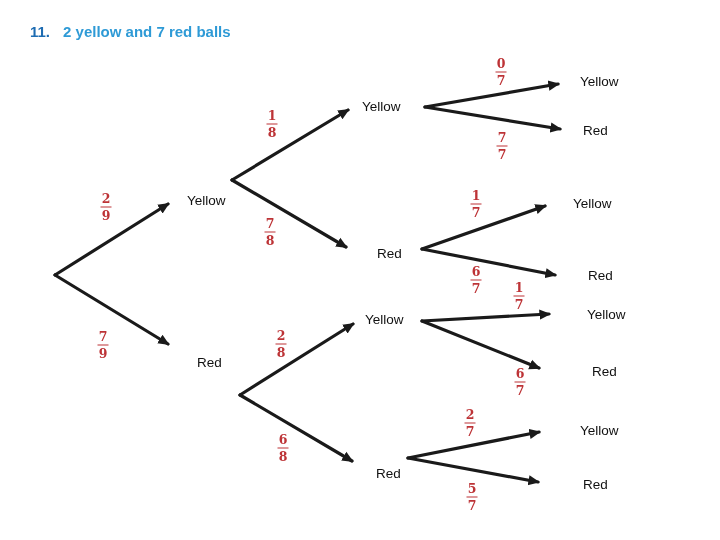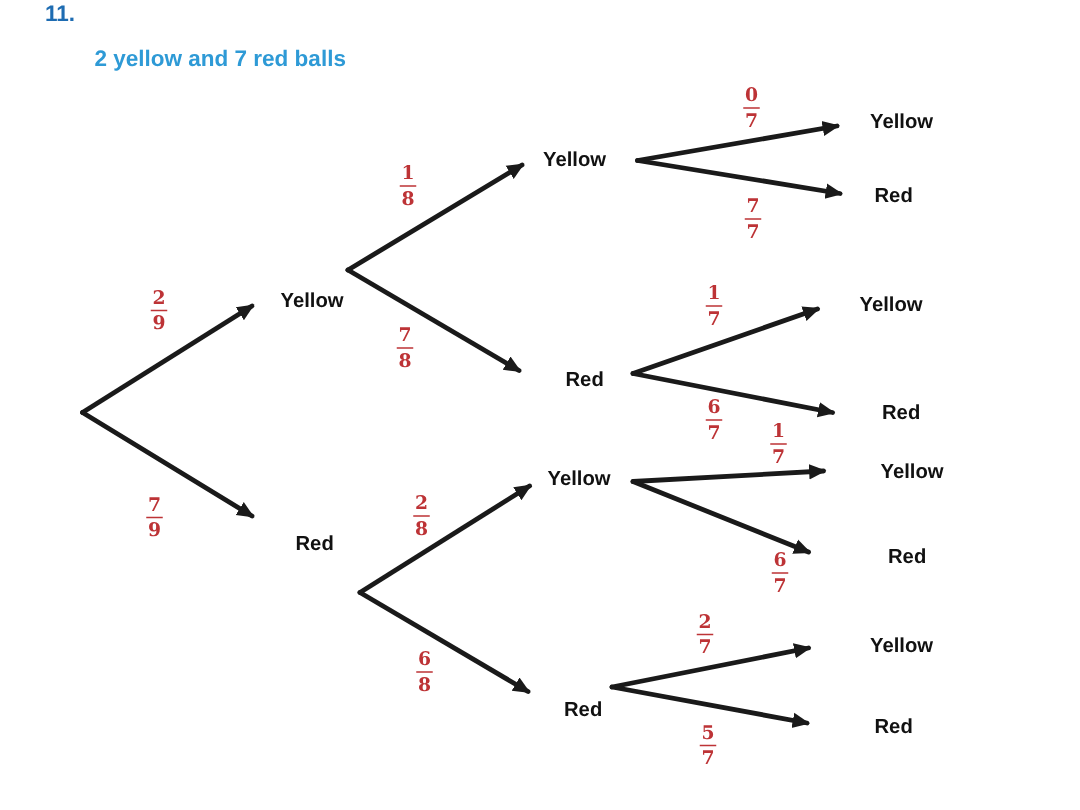--- a/index.html
+++ b/index.html
@@ -1,31 +1,31 @@
 <!DOCTYPE html>
 <html><head>
 <meta charset="utf-8">
 <style>
   html,body{margin:0;padding:0;background:#fff;}
   #slide{
     position:relative;width:720px;height:540px;background:#fff;overflow:hidden;
     font-family:"Liberation Sans",sans-serif;
   }
   
-  .title{position:absolute;left:30px;top:0;display:flex;gap:13px;
+  .title{position:absolute;left:30px;top:22px;display:flex;gap:13px;
     font-size:15px;font-weight:bold;line-height:1.35;}
   .title-num{color:var(--title-num,#1e6cb2);}
-  .title-text{color:var(--title-text,#2e9ad6);margin-top:30px;}
+  .title-text{color:var(--title-text,#2e9ad6);}
   
   svg.tree{position:absolute;left:0;top:0;}
   svg.tree line{stroke:var(--line,#1a1a1a);stroke-width:3.2;stroke-linecap:round;}
   svg.tree .ah{fill:var(--line,#1a1a1a);}
   
   .lbl{position:absolute;transform:translateY(-50%);color:#111;
-    font-size:13.5px;font-weight:700;white-space:nowrap;}
+    font-size:13.5px;font-weight:400;white-space:nowrap;}
   
   .frac{position:absolute;transform:translate(-50%,-50%);
     display:flex;flex-direction:column;align-items:center;
     color:var(--frac,#bd3336);font-family:"DejaVu Serif",serif;
     font-weight:bold;font-size:12.5px;line-height:1.0;}
   .frac .bar{display:block;width:11px;height:0;
     border-top:1.6px solid var(--frac,#bd3336);margin:1.5px 0;}
 </style>
 </head>
 <body>

